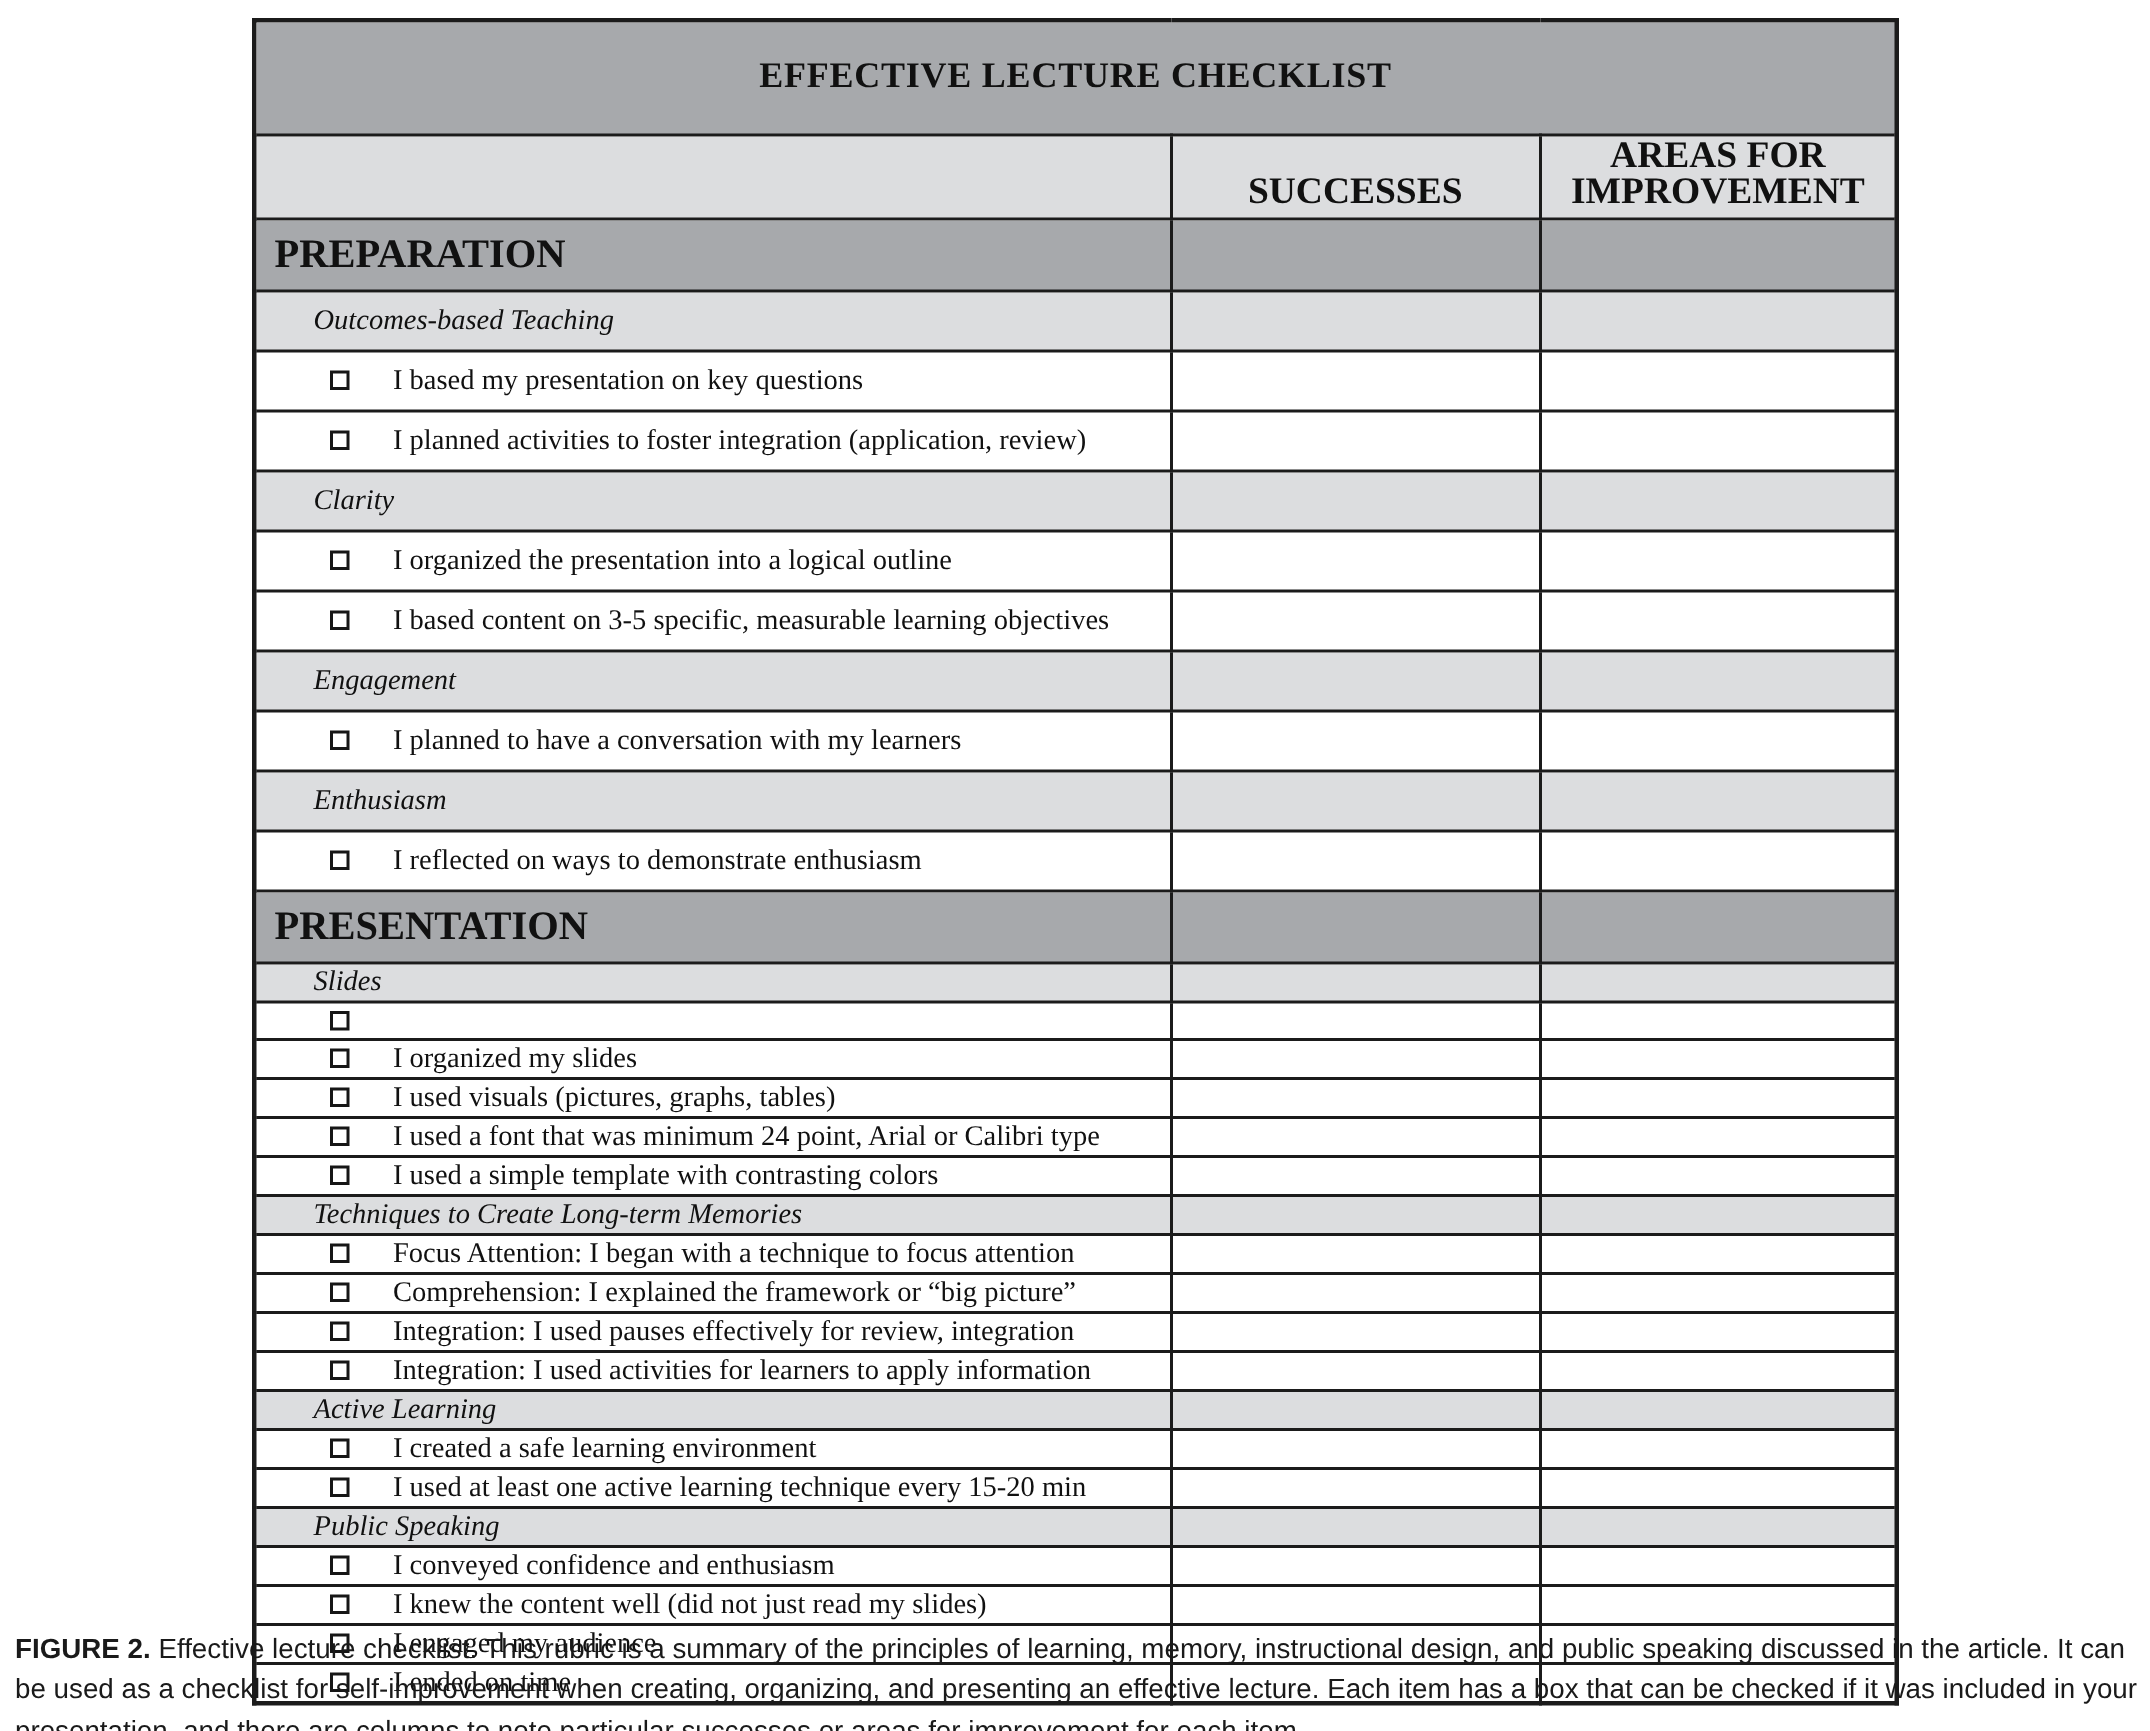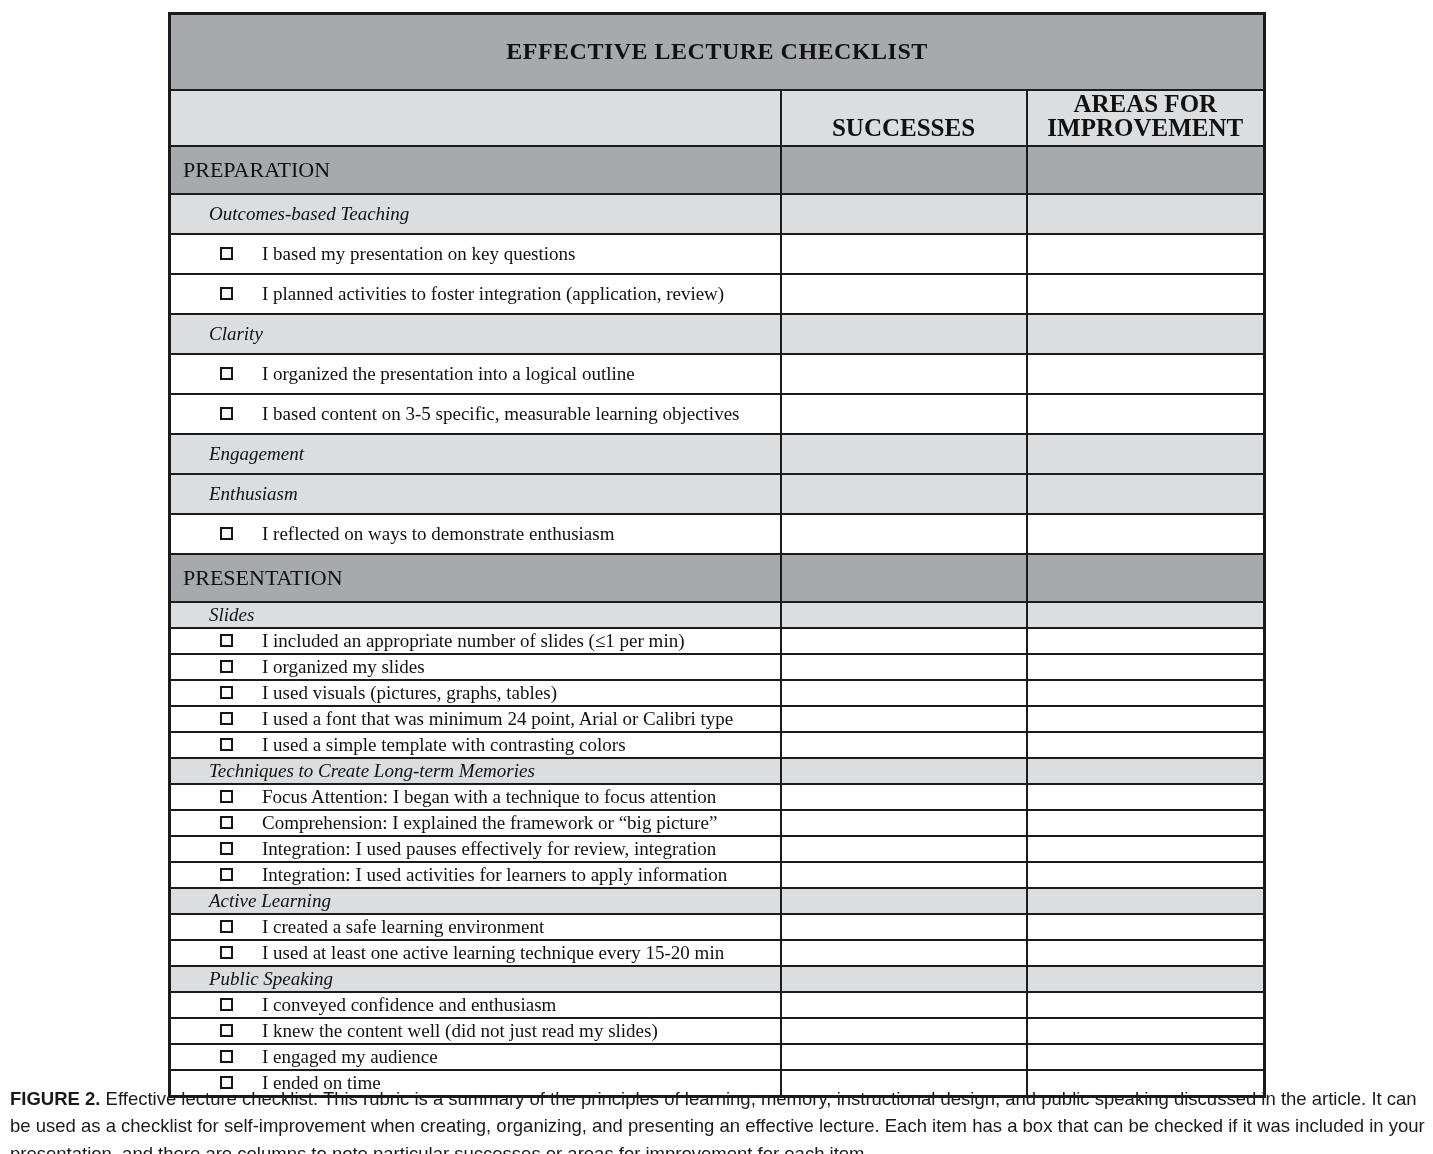--- a/index.html
+++ b/index.html
@@ -48,22 +48,22 @@
     padding-bottom:5px;
     font-weight:bold;
     font-size:25px;
     line-height:24px;
     white-space:normal;
   }
   .row-section td{
     height:48px;
     background:var(--section-bg);
     vertical-align:middle;
-    font-weight:normal;
-    font-size:22px;
+    font-weight:bold;
+    font-size:27px;
     padding-left:12px;
   }
   .row-sub td{
     background:var(--subsection-bg);
     vertical-align:middle;
     font-style:italic;
     font-size:19px;
     padding-left:38px;
   }
   .row-item td{
@@ -173,20 +173,30 @@
           </div>
         </td>
         <td></td>
         <td></td>
       </tr>
       <tr class="row-sub">
         <td><span>Engagement</span></td>
         <td></td>
         <td></td>
       </tr>
+      <tr class="row-item">
+        <td>
+          <div class="item-wrap">
+            <span class="checkbox"></span>
+            <span>I planned to have a conversation with my learners</span>
+          </div>
+        </td>
+        <td></td>
+        <td></td>
+      </tr>
       <tr class="row-sub">
         <td><span>Enthusiasm</span></td>
         <td></td>
         <td></td>
       </tr>
       <tr class="row-item">
         <td>
           <div class="item-wrap">
             <span class="checkbox"></span>
             <span>I reflected on ways to demonstrate enthusiasm</span>
@@ -204,21 +214,20 @@
       </tr>
       <tr class="row-sub">
         <td><span>Slides</span></td>
         <td></td>
         <td></td>
       </tr>
       <tr class="row-item">
         <td>
           <div class="item-wrap">
             <span class="checkbox"></span>
-            <span>I included an appropriate number of slides (≤1 per min)</span>
           </div>
         </td>
         <td></td>
         <td></td>
       </tr>
       <tr class="row-item">
         <td>
           <div class="item-wrap">
             <span class="checkbox"></span>
             <span>I organized my slides</span>

